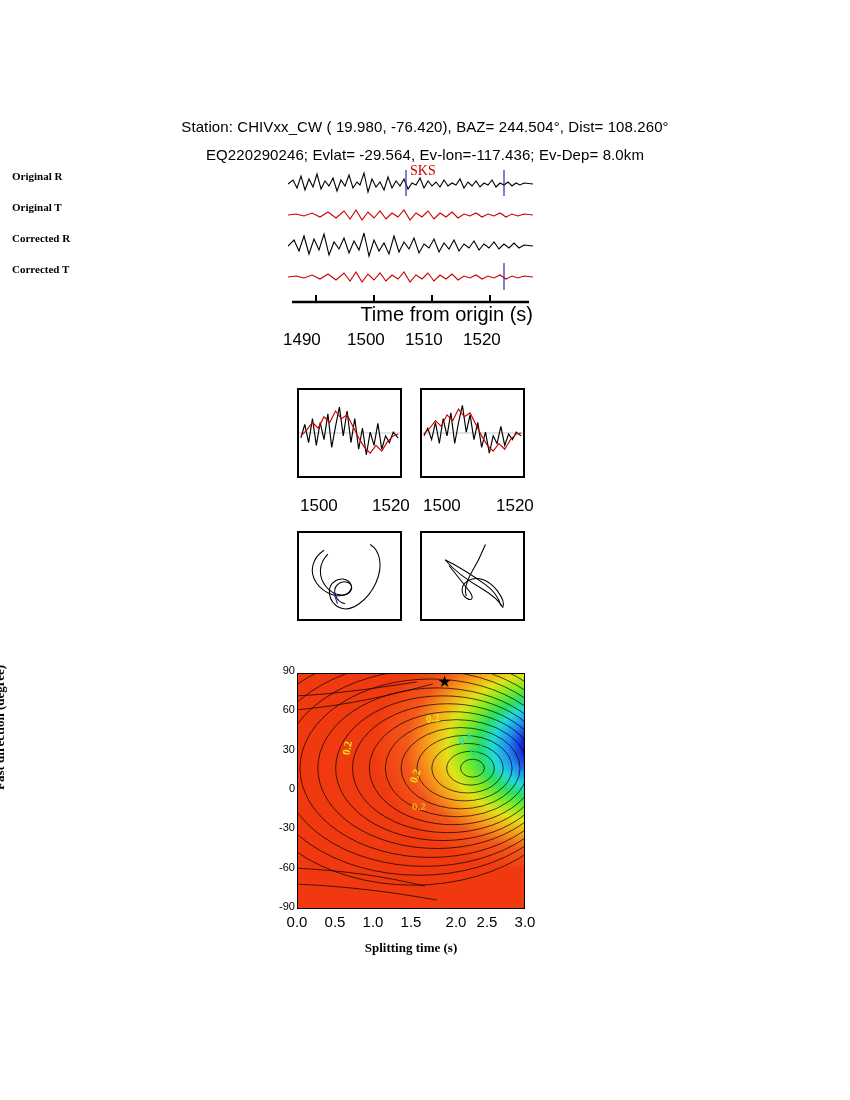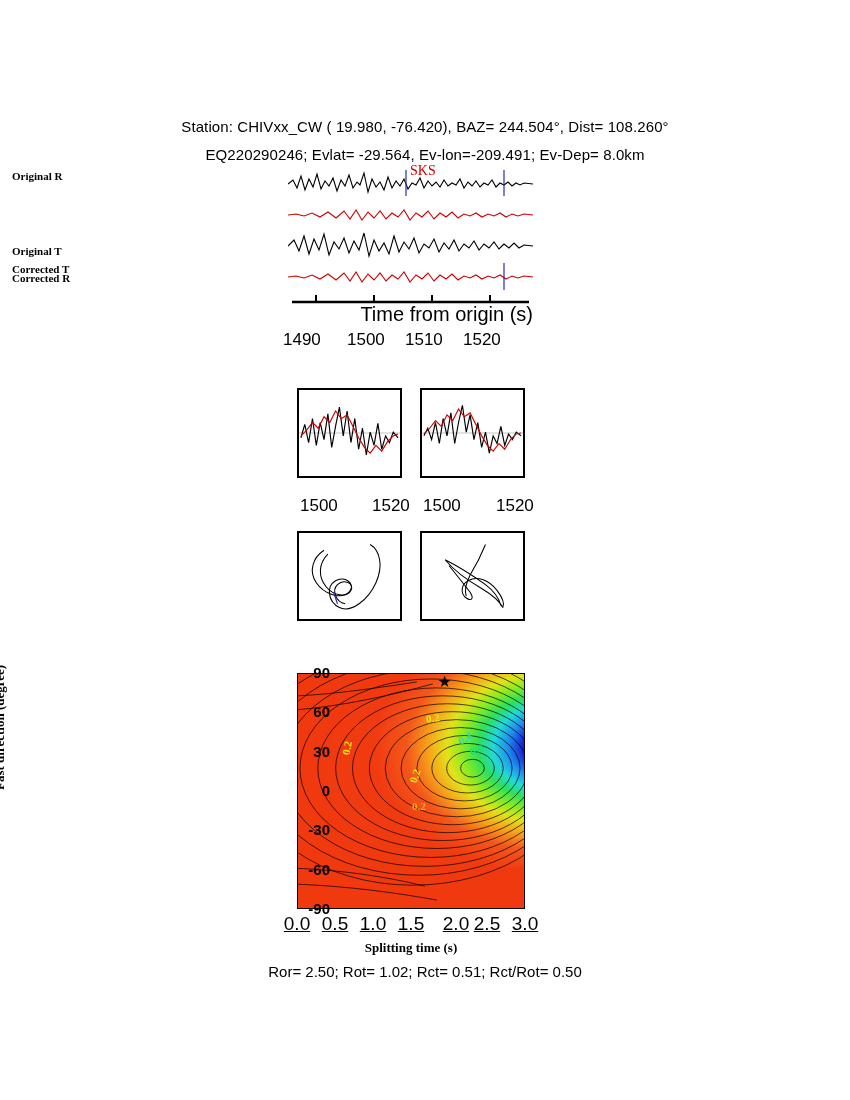--- a/index.html
+++ b/index.html
@@ -19,22 +19,22 @@
   #hdr1 { top:118px; }
   #hdr2 { top:146px; }
 
   
   #wavePanel { position:absolute; left:288px; top:170px; width:245px; height:140px; }
   .wlabel {
     position:absolute; font-weight:bold; font-size:11px; white-space:nowrap;
     font-family:"Liberation Serif", serif;
   }
   #wl1 { left:12px; top:170px; }
-  #wl2 { left:12px; top:201px;margin-top:44px; }
-  #wl3 { left:12px; top:232px;margin-top:40px; }
+  #wl2 { left:12px; top:201px; }
+  #wl3 { left:12px; top:232px; }
   #wl4 { left:12px; top:263px; }
   #sksLabel {
     position:absolute; left:410px; top:163px; color:#cc0000; font-size:14px;
     font-family:"Liberation Serif", serif;
   }
   #timeAxisLabel {
     position:absolute; left:288px; top:303px; width:245px; text-align:right;
     font-size:20px;
   }
   #tickLabels {
@@ -68,27 +68,26 @@
   #contourBox { position:absolute; inset:0; border:1px solid #000; box-sizing:border-box; overflow:hidden; }
   #ylabel {
     position:absolute; left:-8px; top:790px; width:0; height:0;
   }
   #ylabelInner {
     position:absolute; transform:rotate(-90deg); transform-origin:0 0;
     white-space:nowrap; font-size:13px; font-weight:bold;
     font-family:"Liberation Serif", serif;
   }
   .ytick {
-    position:absolute; right:520px; width:60px; text-align:right;
-    font-size:15px; transform:translateY(-9px);font-weight:bold;
+    position:absolute; right:555px; width:60px; text-align:right;
+    font-size:11px; transform:translateY(-9px);
   }
   .xtick {
     position:absolute; top:913px; width:60px; text-align:center;
-    font-size:19px;
-    text-decoration:underline;
+    font-size:15px;
   }
   #xlabel {
     position:absolute; left:297px; top:940px; width:228px; text-align:center;
     font-size:13px; font-weight:bold; font-family:"Liberation Serif", serif;
   }
   #footer {
     position:absolute; left:0; top:963px; width:850px; text-align:center;
     font-size:15px;
   }
 
@@ -97,21 +96,21 @@
     font-family:"Liberation Serif", serif;
   }
   .star { position:absolute; font-size:16px; line-height:1; }
 </style>
 </head>
 <body>
 
 <div class="page">
 
   <div class="hdr" id="hdr1">Station: CHIVxx_CW (  19.980,  -76.420), BAZ=  244.504°, Dist=  108.260°</div>
-  <div class="hdr" id="hdr2">EQ220290246; Evlat= -29.564, Ev-lon=-209.491; Ev-Dep=  8.0km</div>
+  <div class="hdr" id="hdr2">EQ220290246; Evlat= -29.564, Ev-lon=-117.436; Ev-Dep=  8.0km</div>
 
   <div class="wlabel" id="wl1">Original R</div>
   <div class="wlabel" id="wl2">Original T</div>
   <div class="wlabel" id="wl3">Corrected R</div>
   <div class="wlabel" id="wl4">Corrected T</div>
   <div id="sksLabel">SKS</div>
 
   <svg id="wavePanel" viewBox="0 0 245 140" preserveAspectRatio="none">
 
     <path fill="none" stroke="#000000" stroke-width="1.1" d="M0,14 L5,10 L9,18 L13,6 L17,20 L21,9 L25,17 L29,4 L33,19 L37,11 L41,16 L45,8 L49,21 L53,10
@@ -260,15 +259,14 @@
 
   <div class="xtick" style="left:267px;">0.0</div>
   <div class="xtick" style="left:305px;">0.5</div>
   <div class="xtick" style="left:343px;">1.0</div>
   <div class="xtick" style="left:381px;">1.5</div>
   <div class="xtick" style="left:426px;">2.0</div>
   <div class="xtick" style="left:457px;">2.5</div>
   <div class="xtick" style="left:495px;">3.0</div>
 
   <div id="xlabel">Splitting time (s)</div>
-  <div id="footer">Ror= 2.50; Rot= 1.02; Rct= 0.51; Rct/Rot= 0.50</div>
 
 </div>
 
 </body></html>

